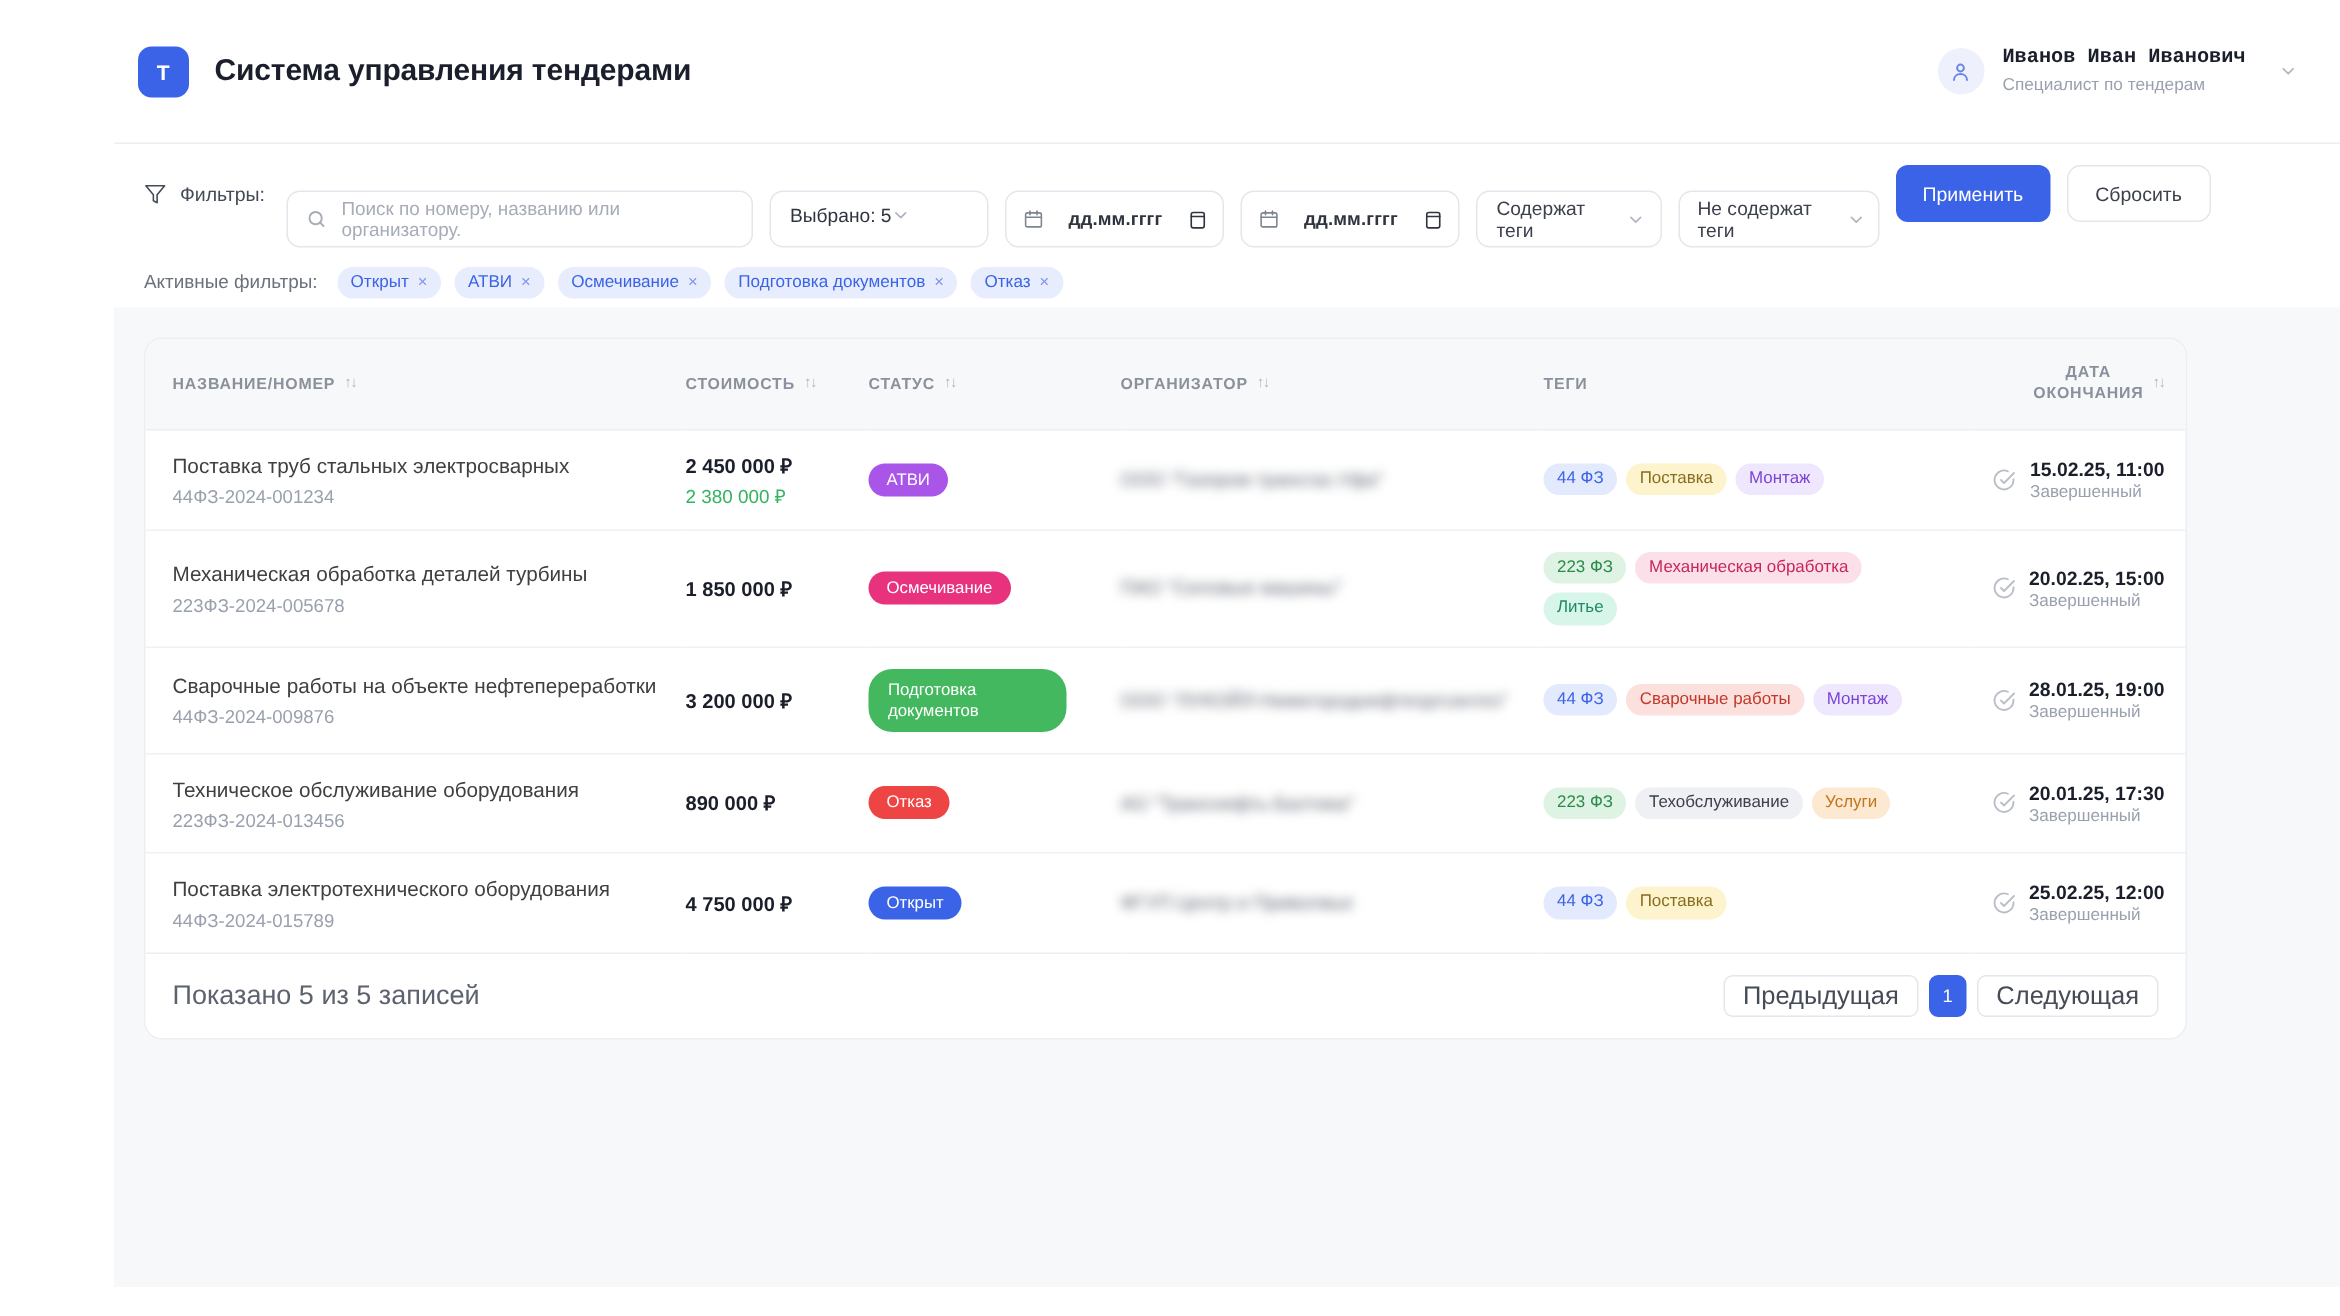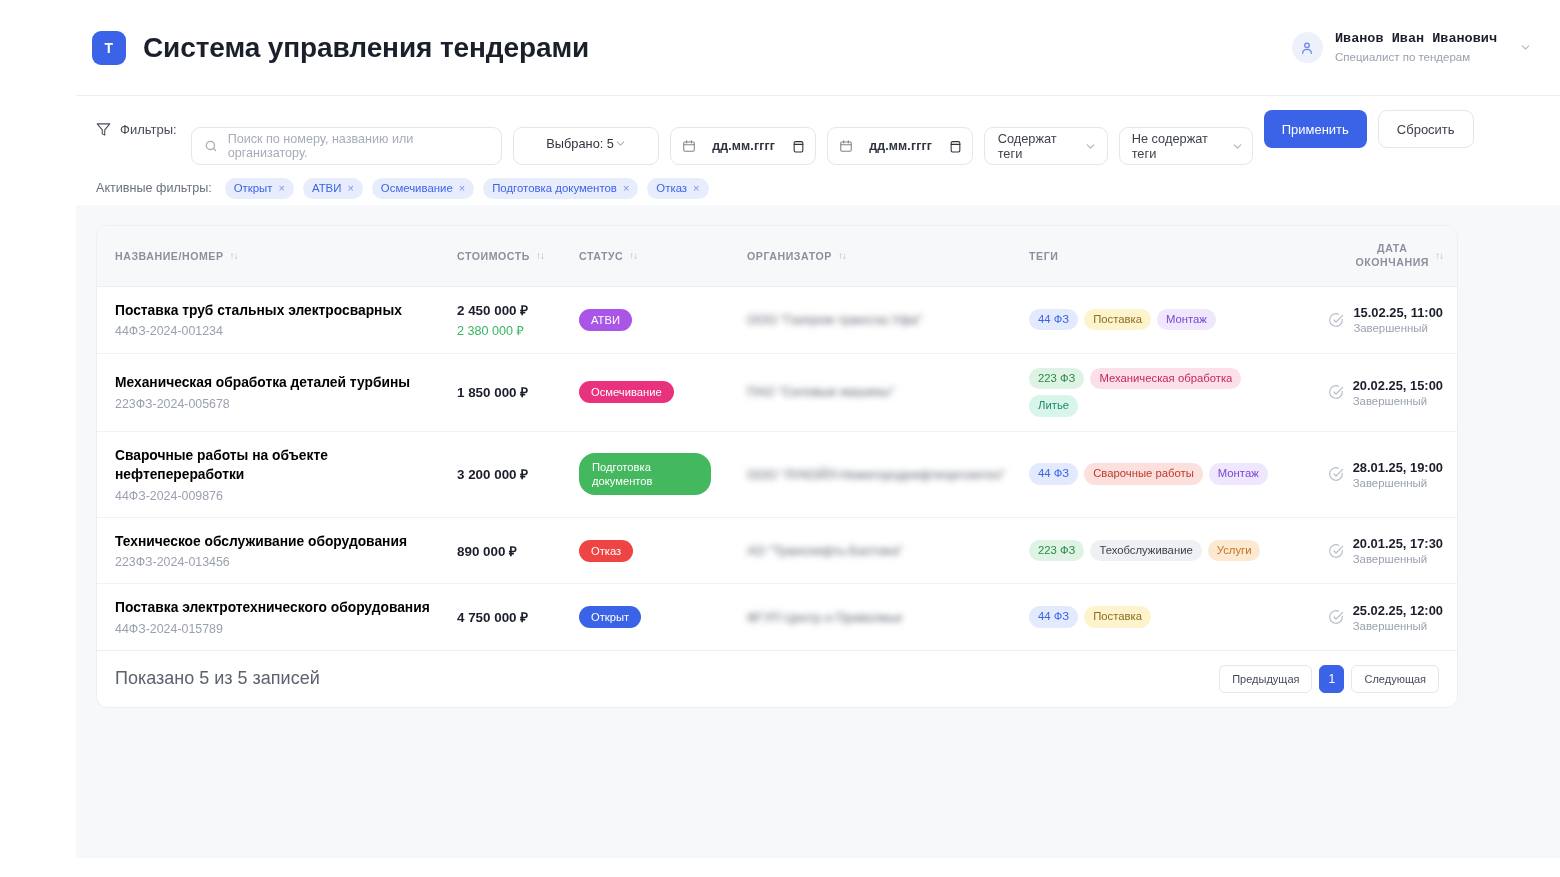--- a/index.html
+++ b/index.html
@@ -27,21 +27,21 @@
   }
   .brand { display: flex; align-items: center; gap: 17px; }
   .brand-logo {
     width: 34px; height: 34px; border-radius: 9px;
     background: #3b63e8;
     display: flex; align-items: center; justify-content: center;
     color: #ffffff; font-size: 14px; font-weight: 700;
     letter-spacing: .4px;
   }
   .brand-title {
-    font-size: 28px; font-weight: 700; color: #1b1f2b;
+    font-size: 20px; font-weight: 700; color: #1b1f2b;
     letter-spacing: -0.1px;
   }
   .user-box { display: flex; align-items: center; gap: 12px; }
   .avatar {
     width: 31px; height: 31px; border-radius: 50%;
     background: #eef1fb;
     display: flex; align-items: center; justify-content: center;
   }
   .avatar svg { display: block; }
   .user-text { display: flex; flex-direction: column; gap: 2px; line-height: 1.25; }
@@ -64,21 +64,21 @@
   .ctl {
     height: 38px;
     border: 1px solid #e3e6ec;
     border-radius: 9px;
     background: #ffffff;
     display: flex; align-items: center;
     font-size: 12.8px; color: #3c414c; margin-top: 34px;
   }
   .search-ctl { width: 311px; padding: 0 12px; gap: 10px; }
   .search-ctl .ph { color: #a6acb8; font-size: 12.6px; }
-  .select-ctl { width: 146px; padding: 0 11px 5px 13px; justify-content: center; }
+  .select-ctl { width: 146px; padding: 0 11px 5px 13px; justify-content: flex-start; }
   .select-ctl .lab { font-size: 12.8px; color: #2f343e; }
   .date-ctl { width: 146px; padding: 0 10px 0 11px; justify-content: space-between; gap: 8px; }
   .date-ctl .dval { font-size: 12.4px; color: #2f343e; font-weight: 700; letter-spacing: .1px; }
   .tag-ctl { width: 124px; padding: 0 10px 0 13px; justify-content: space-between; }
   .tag-ctl2 { width: 134px; padding: 0 8px 0 12px; justify-content: space-between; gap: 2px; }
   .btn-primary {
     height: 38px; padding: 0 18px; border-radius: 8px;
     background: #3b63e8; color: #ffffff;
     font-size: 13px; font-weight: 400;
     display: flex; align-items: center; justify-content: center;
@@ -155,21 +155,21 @@
   .col-tags  { width: 286px; }
   .col-date  { width: 144px; }
 
   tbody td {
     border-bottom: 1px solid #f0f1f5;
     padding: 14px 0;
     vertical-align: middle;
   }
   tbody tr:last-child td { border-bottom: 1px solid #eceef2; }
 
-  .t-title { font-size: 13.8px; font-weight: 700; color: #000000; line-height: 1.42; }
+  .t-title { font-size: 13.8px; font-weight: 400; color: #404040; line-height: 1.42; }
   .t-num { font-size: 12.4px; color: #9aa1ae; margin-top: 4px; }
   .cost-main { font-size: 13.4px; font-weight: 700; color: #1b1f2b; }
   .cost-sub { font-size: 12.6px; color: #35b45f; margin-top: 3px; }
 
   .status {
     display: inline-flex; align-items: center;
     border-radius: 14px;
     color: #ffffff;
     font-size: 11.2px;
     font-weight: 400;
@@ -205,21 +205,21 @@
     display: flex; align-items: center; justify-content: space-between;
     padding: 14px 18px;
     background: #ffffff;
   }
   .tfoot-text { font-size: 18px; color: #5c626e; }
   .pager { display: flex; align-items: center; gap: 7px; }
   .pg-btn {
     height: 28px; padding: 0 12px;
     border: 1px solid #e3e6ec; border-radius: 6px;
     background: #ffffff; color: #454b57;
-    font-size: 11px;
+    font-size: 17px;
     display: flex; align-items: center; justify-content: center;
     cursor: pointer;
     font-family: "Liberation Sans", sans-serif;
   }
   .pg-num {
     height: 28px; min-width: 25px; padding: 0 8px;
     border-radius: 6px; border: 1px solid #3b63e8;
     background: #3b63e8; color: #ffffff;
     font-size: 12.2px;
     display: flex; align-items: center; justify-content: center;

